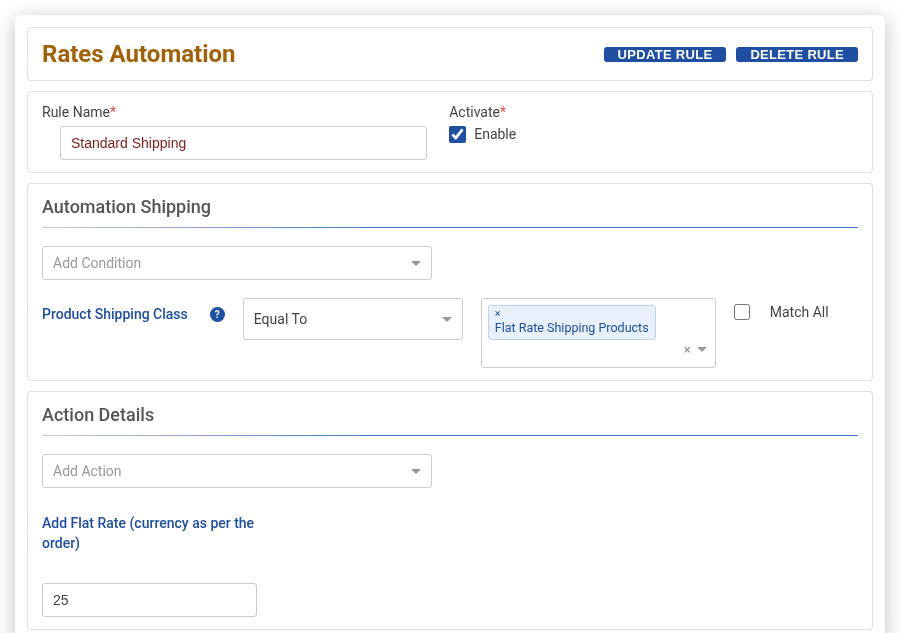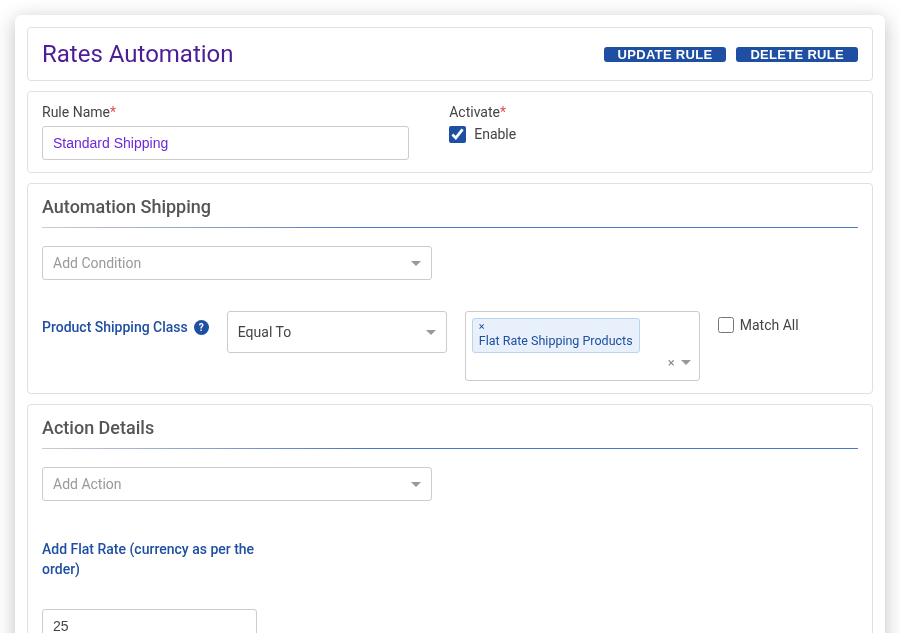--- a/index.html
+++ b/index.html
@@ -21,22 +21,22 @@
     margin-bottom: 10px;
     padding: 12px 14px;
   }
   .header-panel {
     display: flex;
     align-items: center;
     justify-content: space-between;
   }
   .page-title {
     font-size: 24px;
-    font-weight: 400;
-    color: #4c1d95;
+    font-weight: 700;
+    color: #a16207;
   }
   .header-actions { display: flex; gap: 10px; }
   .btn-primary {
     background: #1e4fa3;
     color: #fff;
     border: none;
     padding: 0 14px;
     font-size: 13px;
     font-weight: 700;
     letter-spacing: 0.3px;
@@ -51,21 +51,22 @@
     margin-bottom: 6px;
     display: block;
   }
   .req { color: #d9534f; }
   .text-input {
     width: 100%;
     padding: 8px 10px;
     border: 1px solid #ccc;
     border-radius: 3px;
     font-size: 14px;
-    color: #6d28d9;
+    color: #7f1d1d;
+    margin-left: 18px;
   }
   .checkbox-row {
     display: flex;
     gap: 8px;
     margin-top: 4px;
   }
   .checkbox {
     width: 17px;
     height: 17px;
     accent-color: #1e4fa3;
@@ -87,41 +88,41 @@
     border: 1px solid #ccc;
     border-radius: 3px;
     padding: 8px 10px;
     font-size: 14px;
     color: #999;
     display: flex;
     justify-content: space-between;
     align-items: center;
     background: #fff;
     cursor: pointer;
-    margin-bottom: 31px;
+    margin-bottom: 18px;
   }
   .caret {
     width: 0; height: 0;
     border-left: 5px solid transparent;
     border-right: 5px solid transparent;
     border-top: 5px solid #999;
   }
   .criteria-row {
     display: flex;
     align-items: flex-start;
     gap: 18px;
   }
   .criteria-label {
     color: #1e4fa3;
     font-size: 14px;
     font-weight: 500;
     padding-top: 8px;
     display: flex;
     align-items: center;
-    gap: 6px;
+    gap: 22px;
   }
   .help-icon {
     width: 15px;
     height: 15px;
     border-radius: 50%;
     background: #1e4fa3;
     color: #fff;
     font-size: 10px;
     font-weight: bold;
     display: inline-flex;
@@ -174,21 +175,21 @@
     right: 8px;
     bottom: 10px;
     display: flex;
     gap: 6px;
     align-items: center;
   }
   .token-clear { color: #888; font-size: 13px; cursor: pointer; }
   .match-all {
     display: flex;
     align-items: center;
-    gap: 6px;
+    gap: 20px;
     padding-top: 6px;
   }
   .match-all input {
     width: 16px; height: 16px;
     border: 1px solid #bbb;
     border-radius: 3px;
   }
   .match-all-lbl { font-size: 14px; color: #444; }
   .action-row {
     display: flex;

